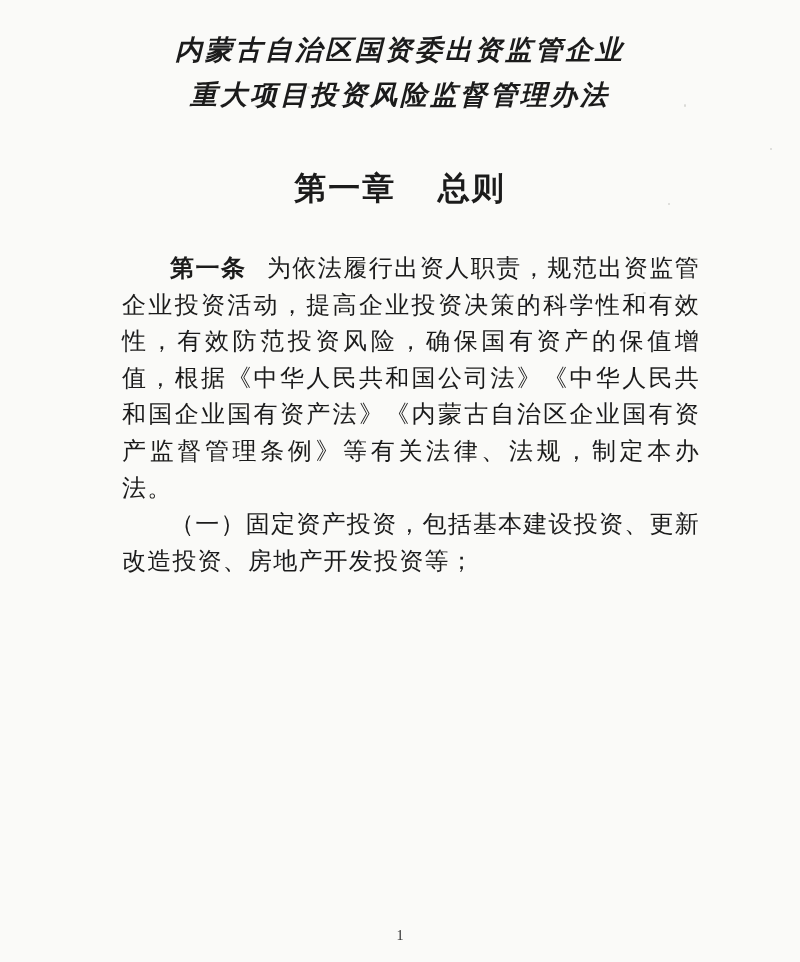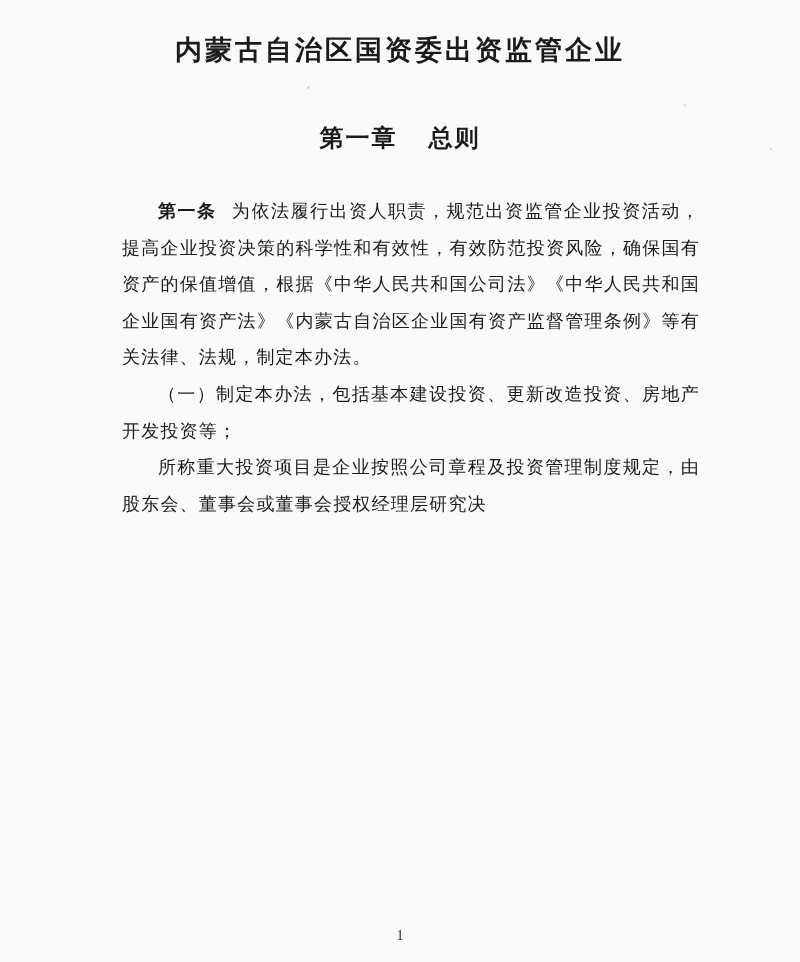--- a/index.html
+++ b/index.html
@@ -17,38 +17,39 @@
     font-family: "Liberation Serif", "DejaVu Serif", serif;
     color: #1b1b1b;
   }
   .doc-title {
     margin: 28px 60px 0 60px;
     text-align: center;
     font-size: 27px;
     font-weight: 700;
     line-height: 45px;
     letter-spacing: 3px;
+    font-style: italic;
   }
   .chapter-heading {
     margin-top: 49px;
     text-align: center;
-    font-size: 24px;
+    font-size: 32px;
     font-weight: 700;
     letter-spacing: 2px;
   }
   .chapter-heading .chapter-num {
     margin-right: 1.3em;
   }
   .body-text {
     margin-top: 39px;
     padding: 0 100px 0 122px;
   }
   .body-text p {
     margin: 0;
-    font-size: 18px;
+    font-size: 24px;
     line-height: 36.6px;
     letter-spacing: 1.2px;
     text-indent: 2em;
     text-align: justify;
   }
   .para-label {
     font-weight: 700;
   }
   .para-label:not(:empty) {
     margin-right: 0.85em;
@@ -76,30 +77,30 @@
   .speck.s4 { left: 643px; top: 292px; width: 3px; height: 2px; }
   .speck.s5 { left: 770px; top: 148px; width: 2px; height: 2px; }
 </style>
 </head>
 <body>
 
 <div class="page">
 
   <div class="doc-title">
     <div>内蒙古自治区国资委出资监管企业</div>
+    <div>重大项目投资风险监督管理办法</div>
   </div>
 
   <div class="chapter-heading">
     <span class="chapter-num">第一章</span><span>总则</span>
   </div>
 
   <div class="body-text">
     <p><span class="para-label">第一条</span><span>为依法履行出资人职责，规范出资监管企业投资活动，提高企业投资决策的科学性和有效性，有效防范投资风险，确保国有资产的保值增值，根据《中华人民共和国公司法》《中华人民共和国企业国有资产法》《内蒙古自治区企业国有资产监督管理条例》等有关法律、法规，制定本办法。</span></p>
-    <p><span class="para-label"></span><span>（一）制定本办法，包括基本建设投资、更新改造投资、房地产开发投资等；</span></p>
-    <p><span class="para-label"></span><span>所称重大投资项目是企业按照公司章程及投资管理制度规定，由股东会、董事会或董事会授权经理层研究决</span></p>
+    <p><span class="para-label"></span><span>（一）固定资产投资，包括基本建设投资、更新改造投资、房地产开发投资等；</span></p>
   </div>
 
   <div class="page-number">1</div>
 
   <div class="speck s1"></div>
   <div class="speck s2"></div>
   <div class="speck s3"></div>
   <div class="speck s4"></div>
   <div class="speck s5"></div>
 

